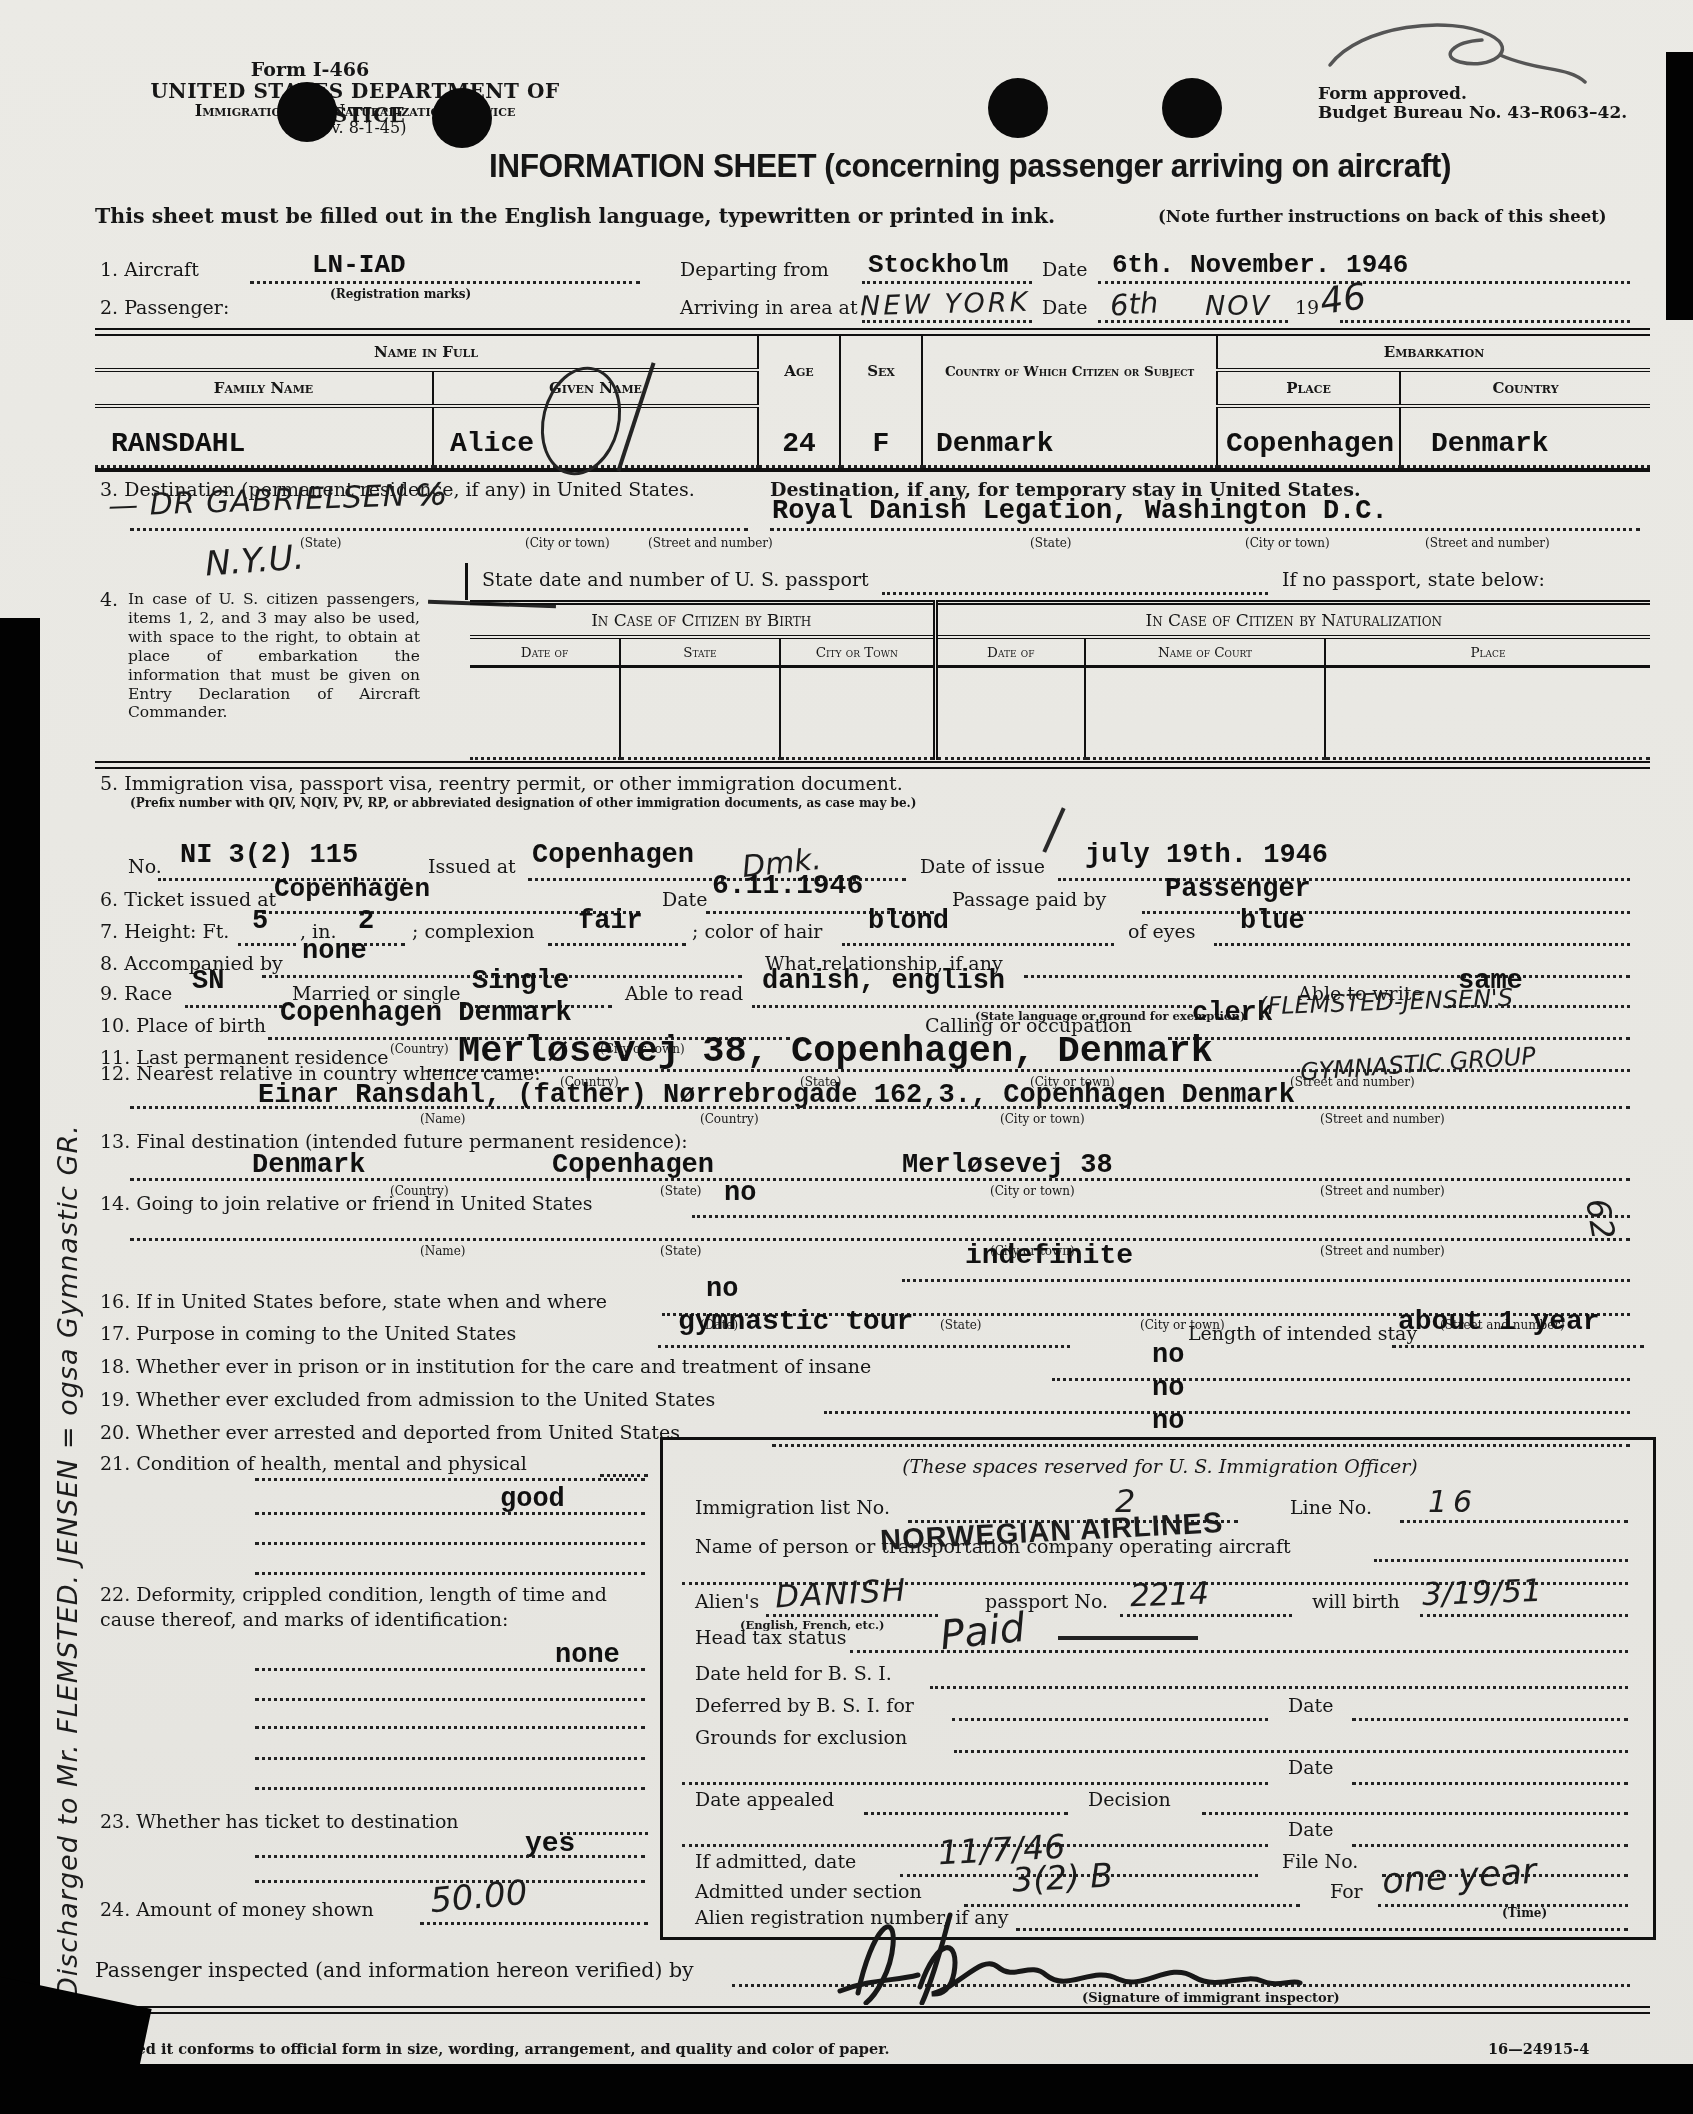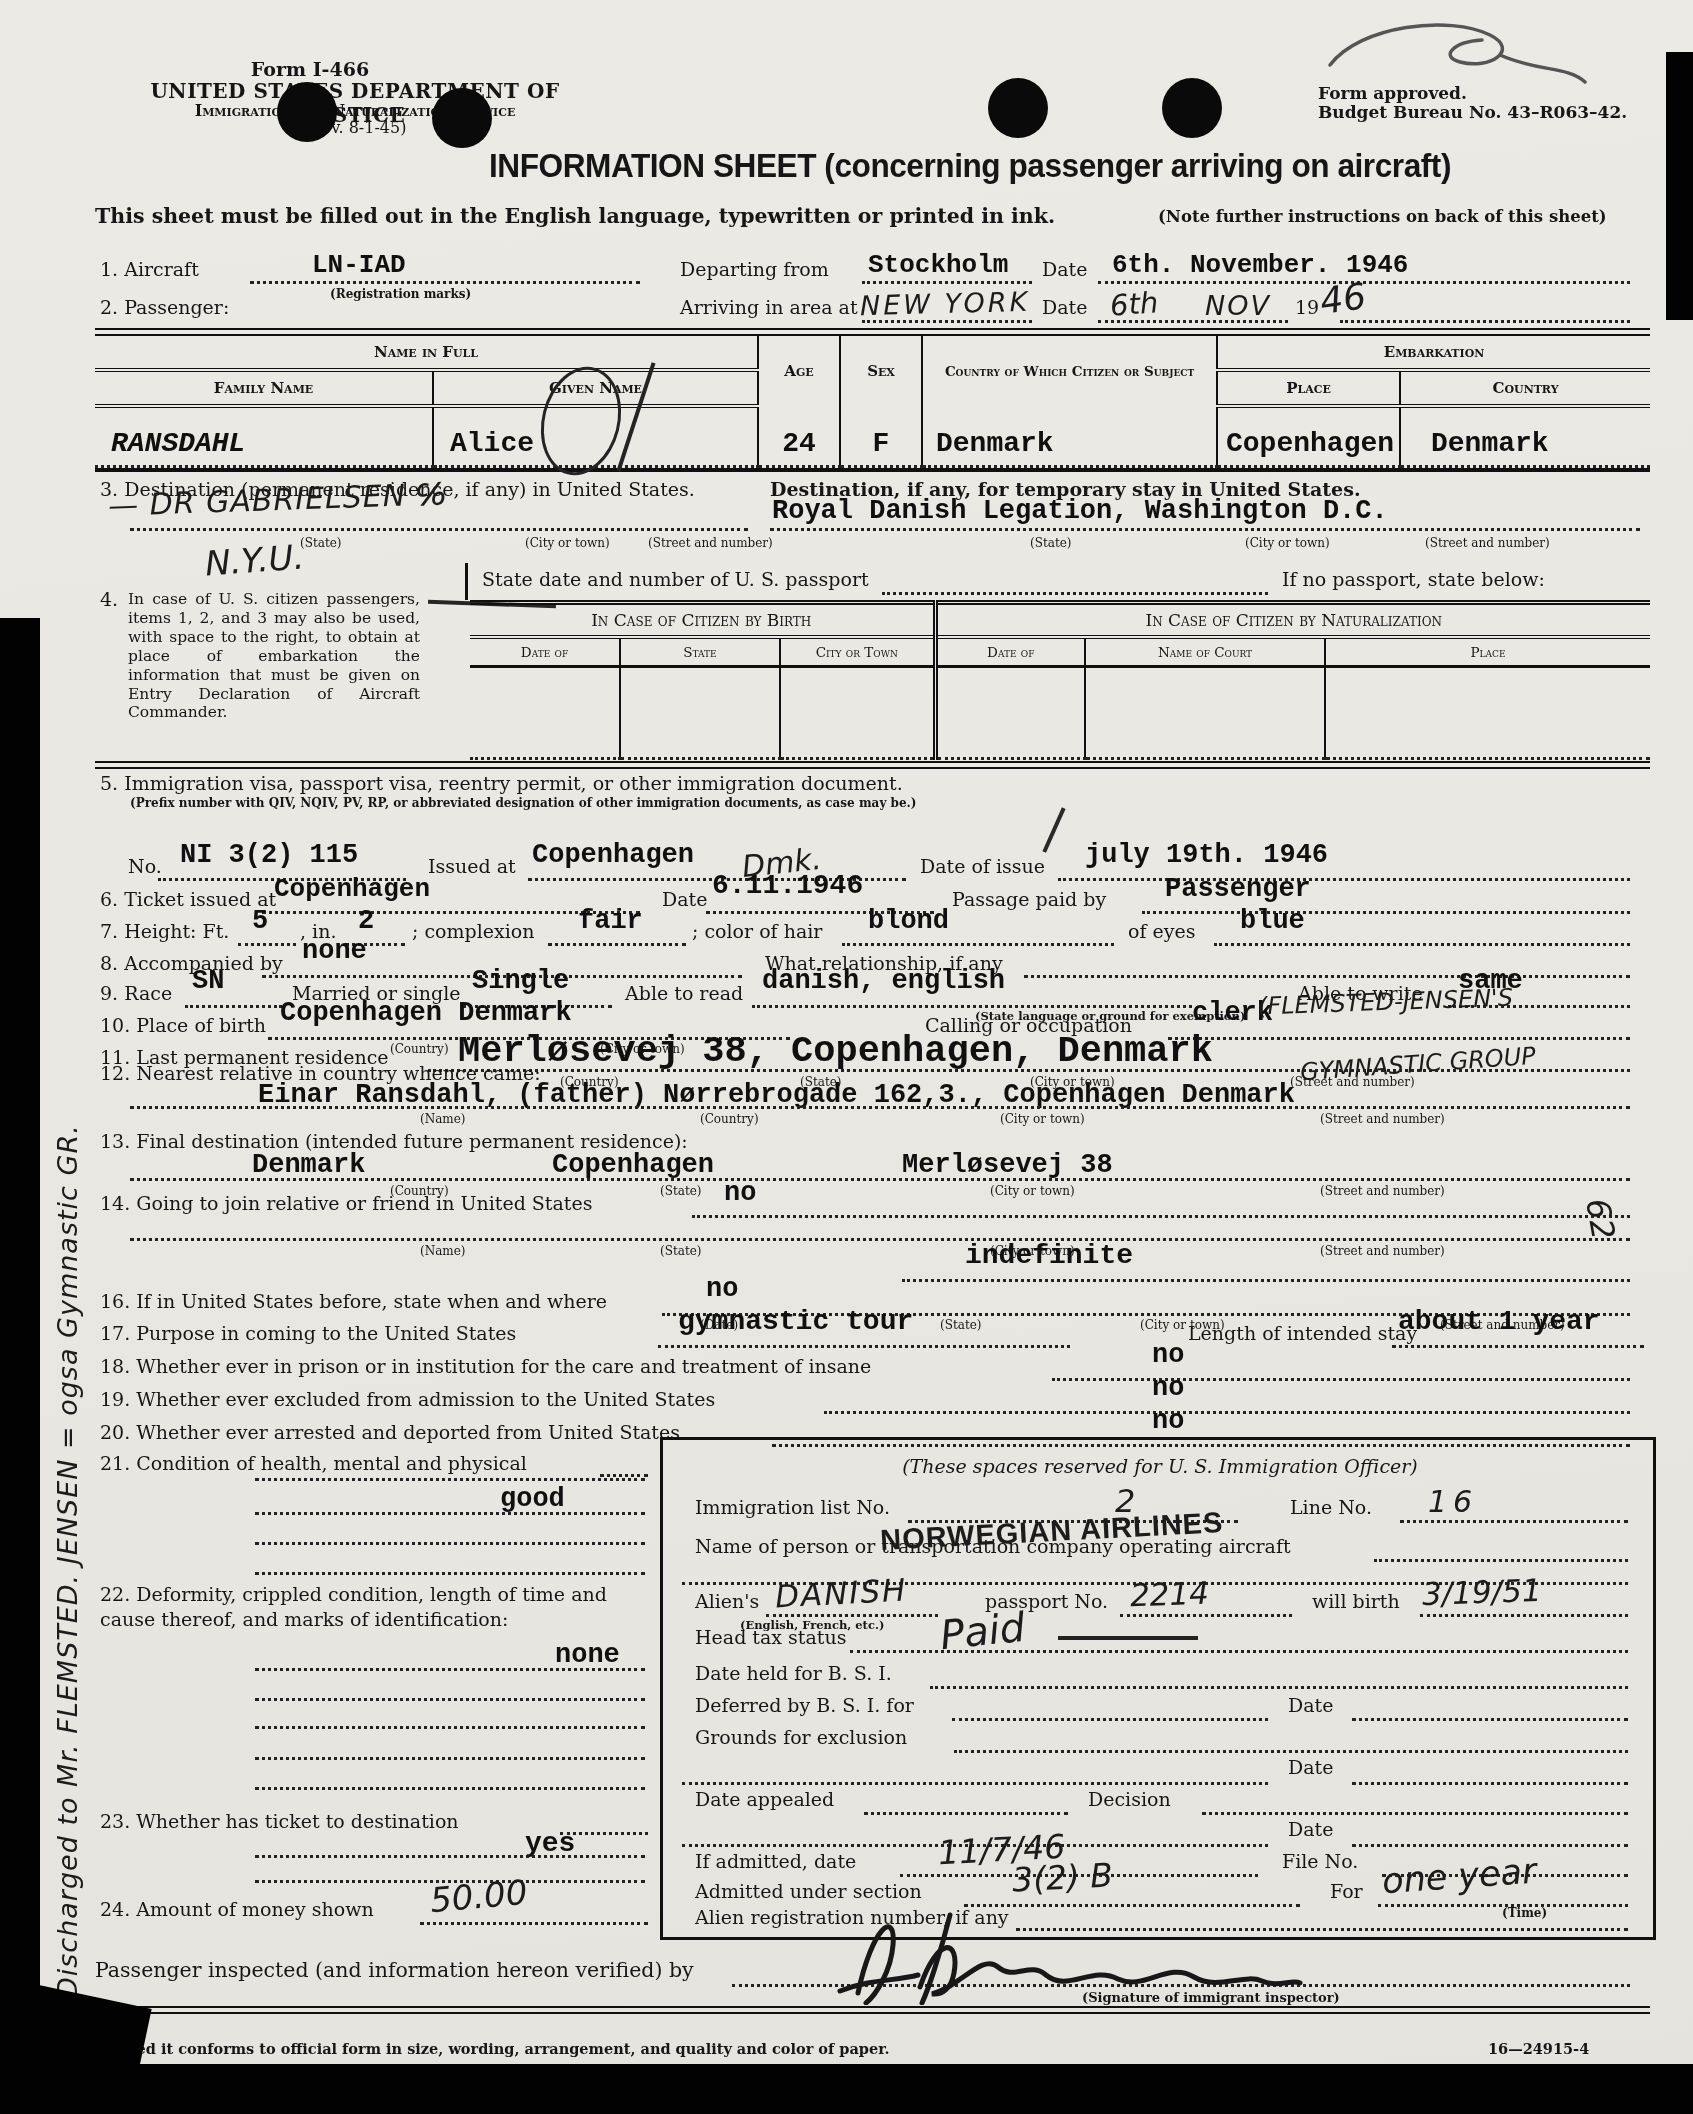--- a/index.html
+++ b/index.html
@@ -82,21 +82,21 @@
         <th rowspan="2" class="v" style="font-size:13.5px;padding:0 14px;">Country of Which Citizen or Subject</th>
         <th colspan="2" style="border-bottom:4px double #101010;">Embarkation</th>
       </tr>
       <tr style="height:36px;">
         <th class="v" style="border-bottom:4px double #101010;">Family Name</th>
         <th class="v" style="border-bottom:4px double #101010;">Given Name</th>
         <th class="v" style="border-bottom:4px double #101010;">Place</th>
         <th style="border-bottom:4px double #101010;">Country</th>
       </tr>
       <tr style="height:60px;">
-        <td class="v type" style="font-size:28px;vertical-align:bottom;padding:0 0 6px 16px;border-bottom:3px dotted #222;font-style:italic;">RANSDAHL</td>
+        <td class="v type" style="font-size:28px;vertical-align:bottom;padding:0 0 6px 16px;border-bottom:3px dotted #222;">RANSDAHL</td>
         <td class="v type" style="font-size:28px;vertical-align:bottom;padding:0 0 6px 16px;border-bottom:3px dotted #222;">Alice</td>
         <td class="v type ctr" style="font-size:28px;vertical-align:bottom;padding-bottom:6px;border-bottom:3px dotted #222;">24</td>
         <td class="v type ctr" style="font-size:28px;vertical-align:bottom;padding-bottom:6px;border-bottom:3px dotted #222;">F</td>
         <td class="v type" style="font-size:28px;vertical-align:bottom;padding:0 0 6px 13px;border-bottom:3px dotted #222;">Denmark</td>
         <td class="v type" style="font-size:28px;vertical-align:bottom;padding:0 0 6px 8px;border-bottom:3px dotted #222;">Copenhagen</td>
         <td class="type" style="font-size:28px;vertical-align:bottom;padding:0 0 6px 30px;border-bottom:3px dotted #222;">Denmark</td>
       </tr>
     </tbody>
       </table>
   </div>

